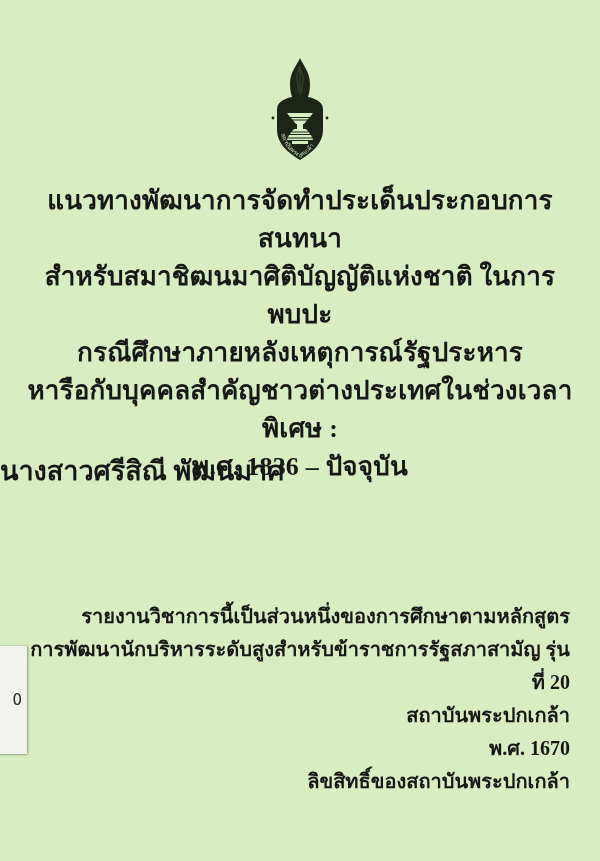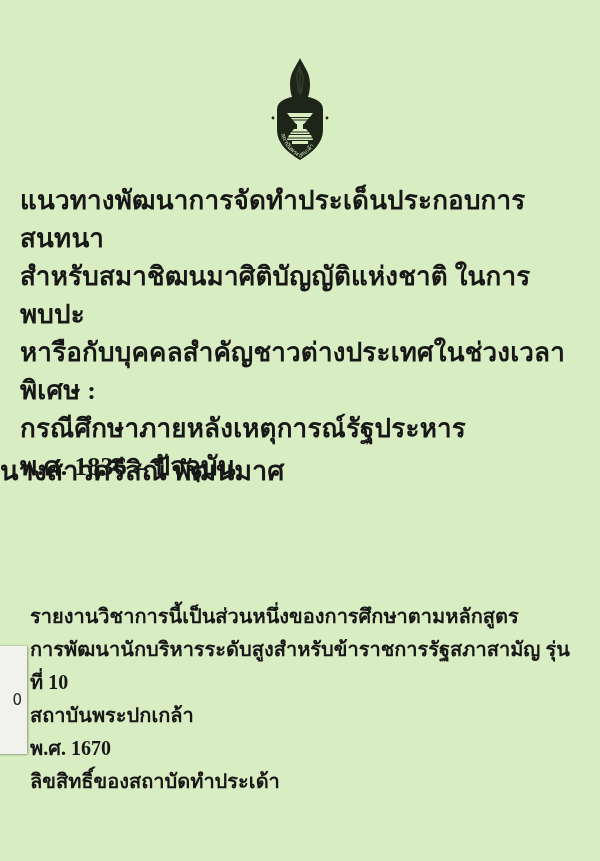--- a/index.html
+++ b/index.html
@@ -18,40 +18,41 @@
     left: 50%;
     transform: translateX(-50%);
     width: 60px;
     height: 106px;
   }
   .title-block {
     position: absolute;
     top: 182px;
     left: 20px;
     right: 20px;
+    text-align: center;
     font-size: 26px;
     font-weight: bold;
     line-height: 38px;
     letter-spacing: 0.2px;
   }
   .author-block {
     position: absolute;
     top: 452px;
     left: 0;
     width: 100%;
     font-size: 27px;
     font-weight: bold;
     line-height: 38px;
   }
   .footer-block {
     position: absolute;
     top: 600px;
     left: 30px;
     right: 30px;
-    text-align: left;
+    text-align: right;
     font-size: 20px;
     font-weight: bold;
     line-height: 33px;
   }
   .spine-label {
     position: absolute;
     left: -5px;
     top: 646px;
     width: 32px;
     height: 108px;
@@ -94,32 +95,32 @@
       <path id="seal-arc" d="M10 70 C12 86 20 95 30 99 C40 95 48 86 50 70" fill="none"></path>
       <text font-size="6" fill="#cfe4b6" font-family="'DejaVu Sans', sans-serif">
         <textPath href="#seal-arc" startOffset="6">สถาบันพระปกเกล้า</textPath>
       </text>
     </svg>
   </div>
 
   <div class="title-block">
     <div>แนวทางพัฒนาการจัดทำประเด็นประกอบการสนทนา</div>
     <div>สำหรับสมาชิฒนมาศิติบัญญัติแห่งชาติ ในการพบปะ</div>
+    <div>กรณีศึกษาภายหลังเหตุการณ์รัฐประหาร</div>
     <div>หารือกับบุคคลสำคัญชาวต่างประเทศในช่วงเวลาพิเศษ :</div>
-    <div>กรณีศึกษาภายหลังเหตุการณ์รัฐประหาร</div>
     <div>พ.ศ. 1836 – ปัจจุบัน</div>
   </div>
 
   <div class="author-block">นางสาวศรีสิณี  พัฒนมาศ</div>
 
   <div class="footer-block">
     <div>รายงานวิชาการนี้เป็นส่วนหนึ่งของการศึกษาตามหลักสูตร</div>
-    <div>การพัฒนานักบริหารระดับสูงสำหรับข้าราชการรัฐสภาสามัญ รุ่นที่ 10</div>
+    <div>การพัฒนานักบริหารระดับสูงสำหรับข้าราชการรัฐสภาสามัญ รุ่นที่ 20</div>
     <div>สถาบันพระปกเกล้า</div>
     <div>พ.ศ. 1670</div>
-    <div>ลิขสิทธิ์ของสถาบัดทำประเด้า</div>
+    <div>ลิขสิทธิ์ของสถาบันพระปกเกล้า</div>
   </div>
 
   <div class="spine-label">
     <span>0</span>
   </div>
 
 </div>
 
 </body></html>

